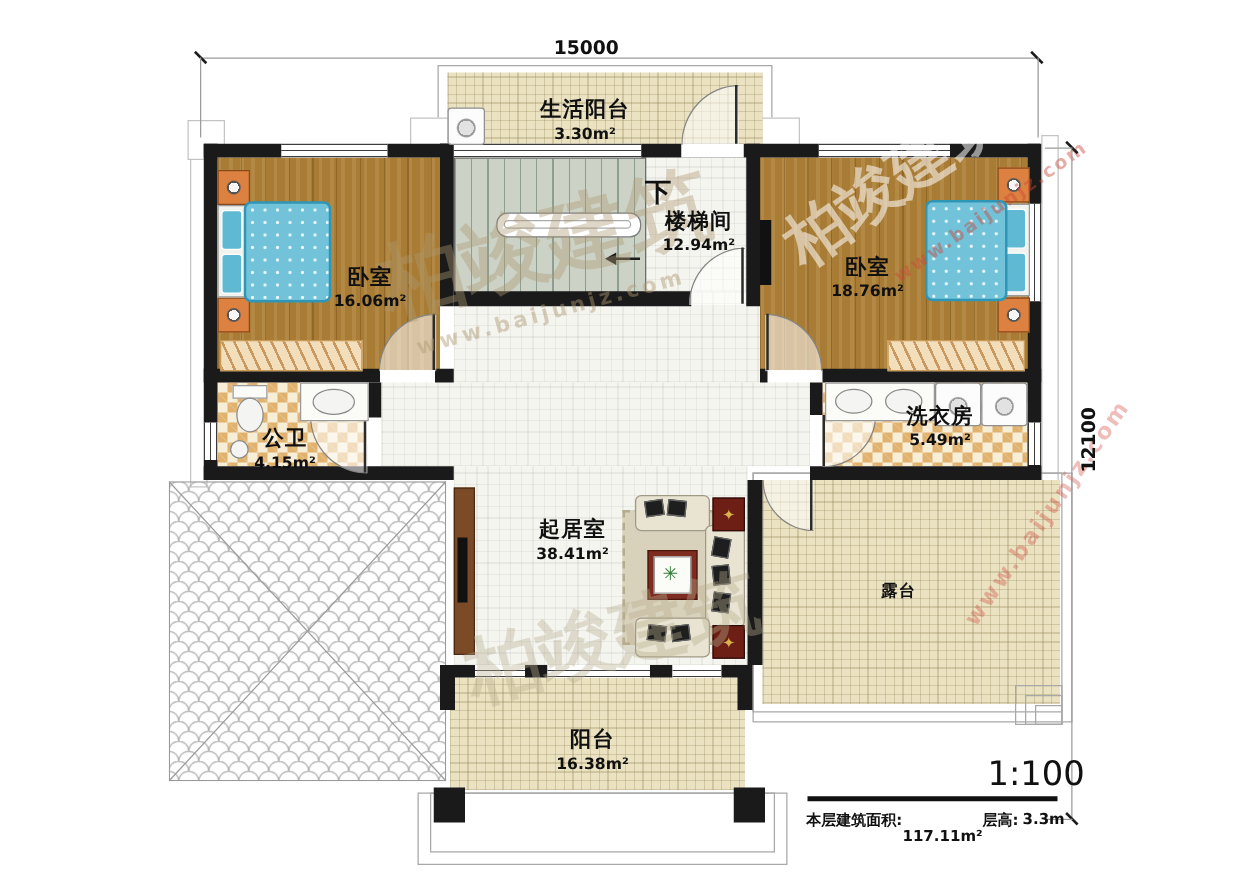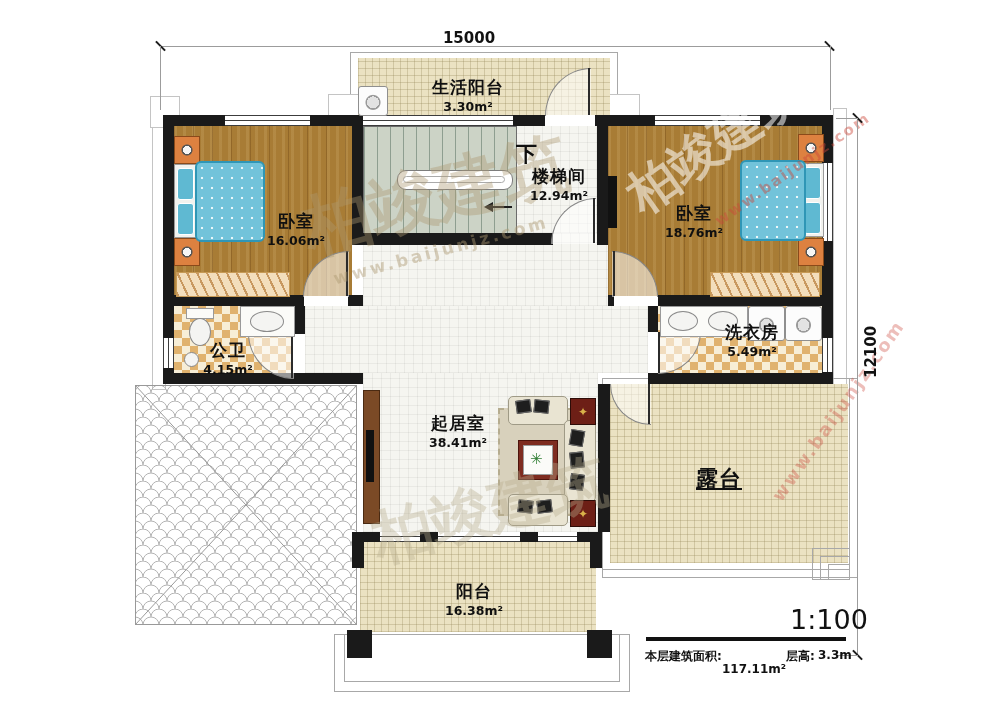--- a/index.html
+++ b/index.html
@@ -270,21 +270,21 @@
   </div>
   <div class="room-label" style="left:752px;top:321px;">
     <div class="room-name-sm">洗衣房</div>
     <div class="room-area">5.49m²</div>
   </div>
   <div class="room-label" style="left:458px;top:412px;">
     <div class="room-name">起居室</div>
     <div class="room-area">38.41m²</div>
   </div>
   <div class="room-label" style="left:719px;top:464px;">
-    <div class="room-name" style="font-size:22px;text-decoration:underline;">露台</div>
+    <div class="room-name" style="font-size:13px;">露台</div>
   </div>
   <div class="room-label" style="left:474px;top:580px;">
     <div class="room-name">阳台</div>
     <div class="room-area">16.38m²</div>
   </div>
 
   <div class="dim-line" style="left:160px;top:46px;width:670px;height:1px;"></div>
   <div class="dim-tick" style="left:154px;top:45px;"></div>
   <div class="dim-tick" style="left:823px;top:45px;"></div>
   <div class="dim-line" style="left:160px;top:46px;width:1px;height:64px;"></div>

